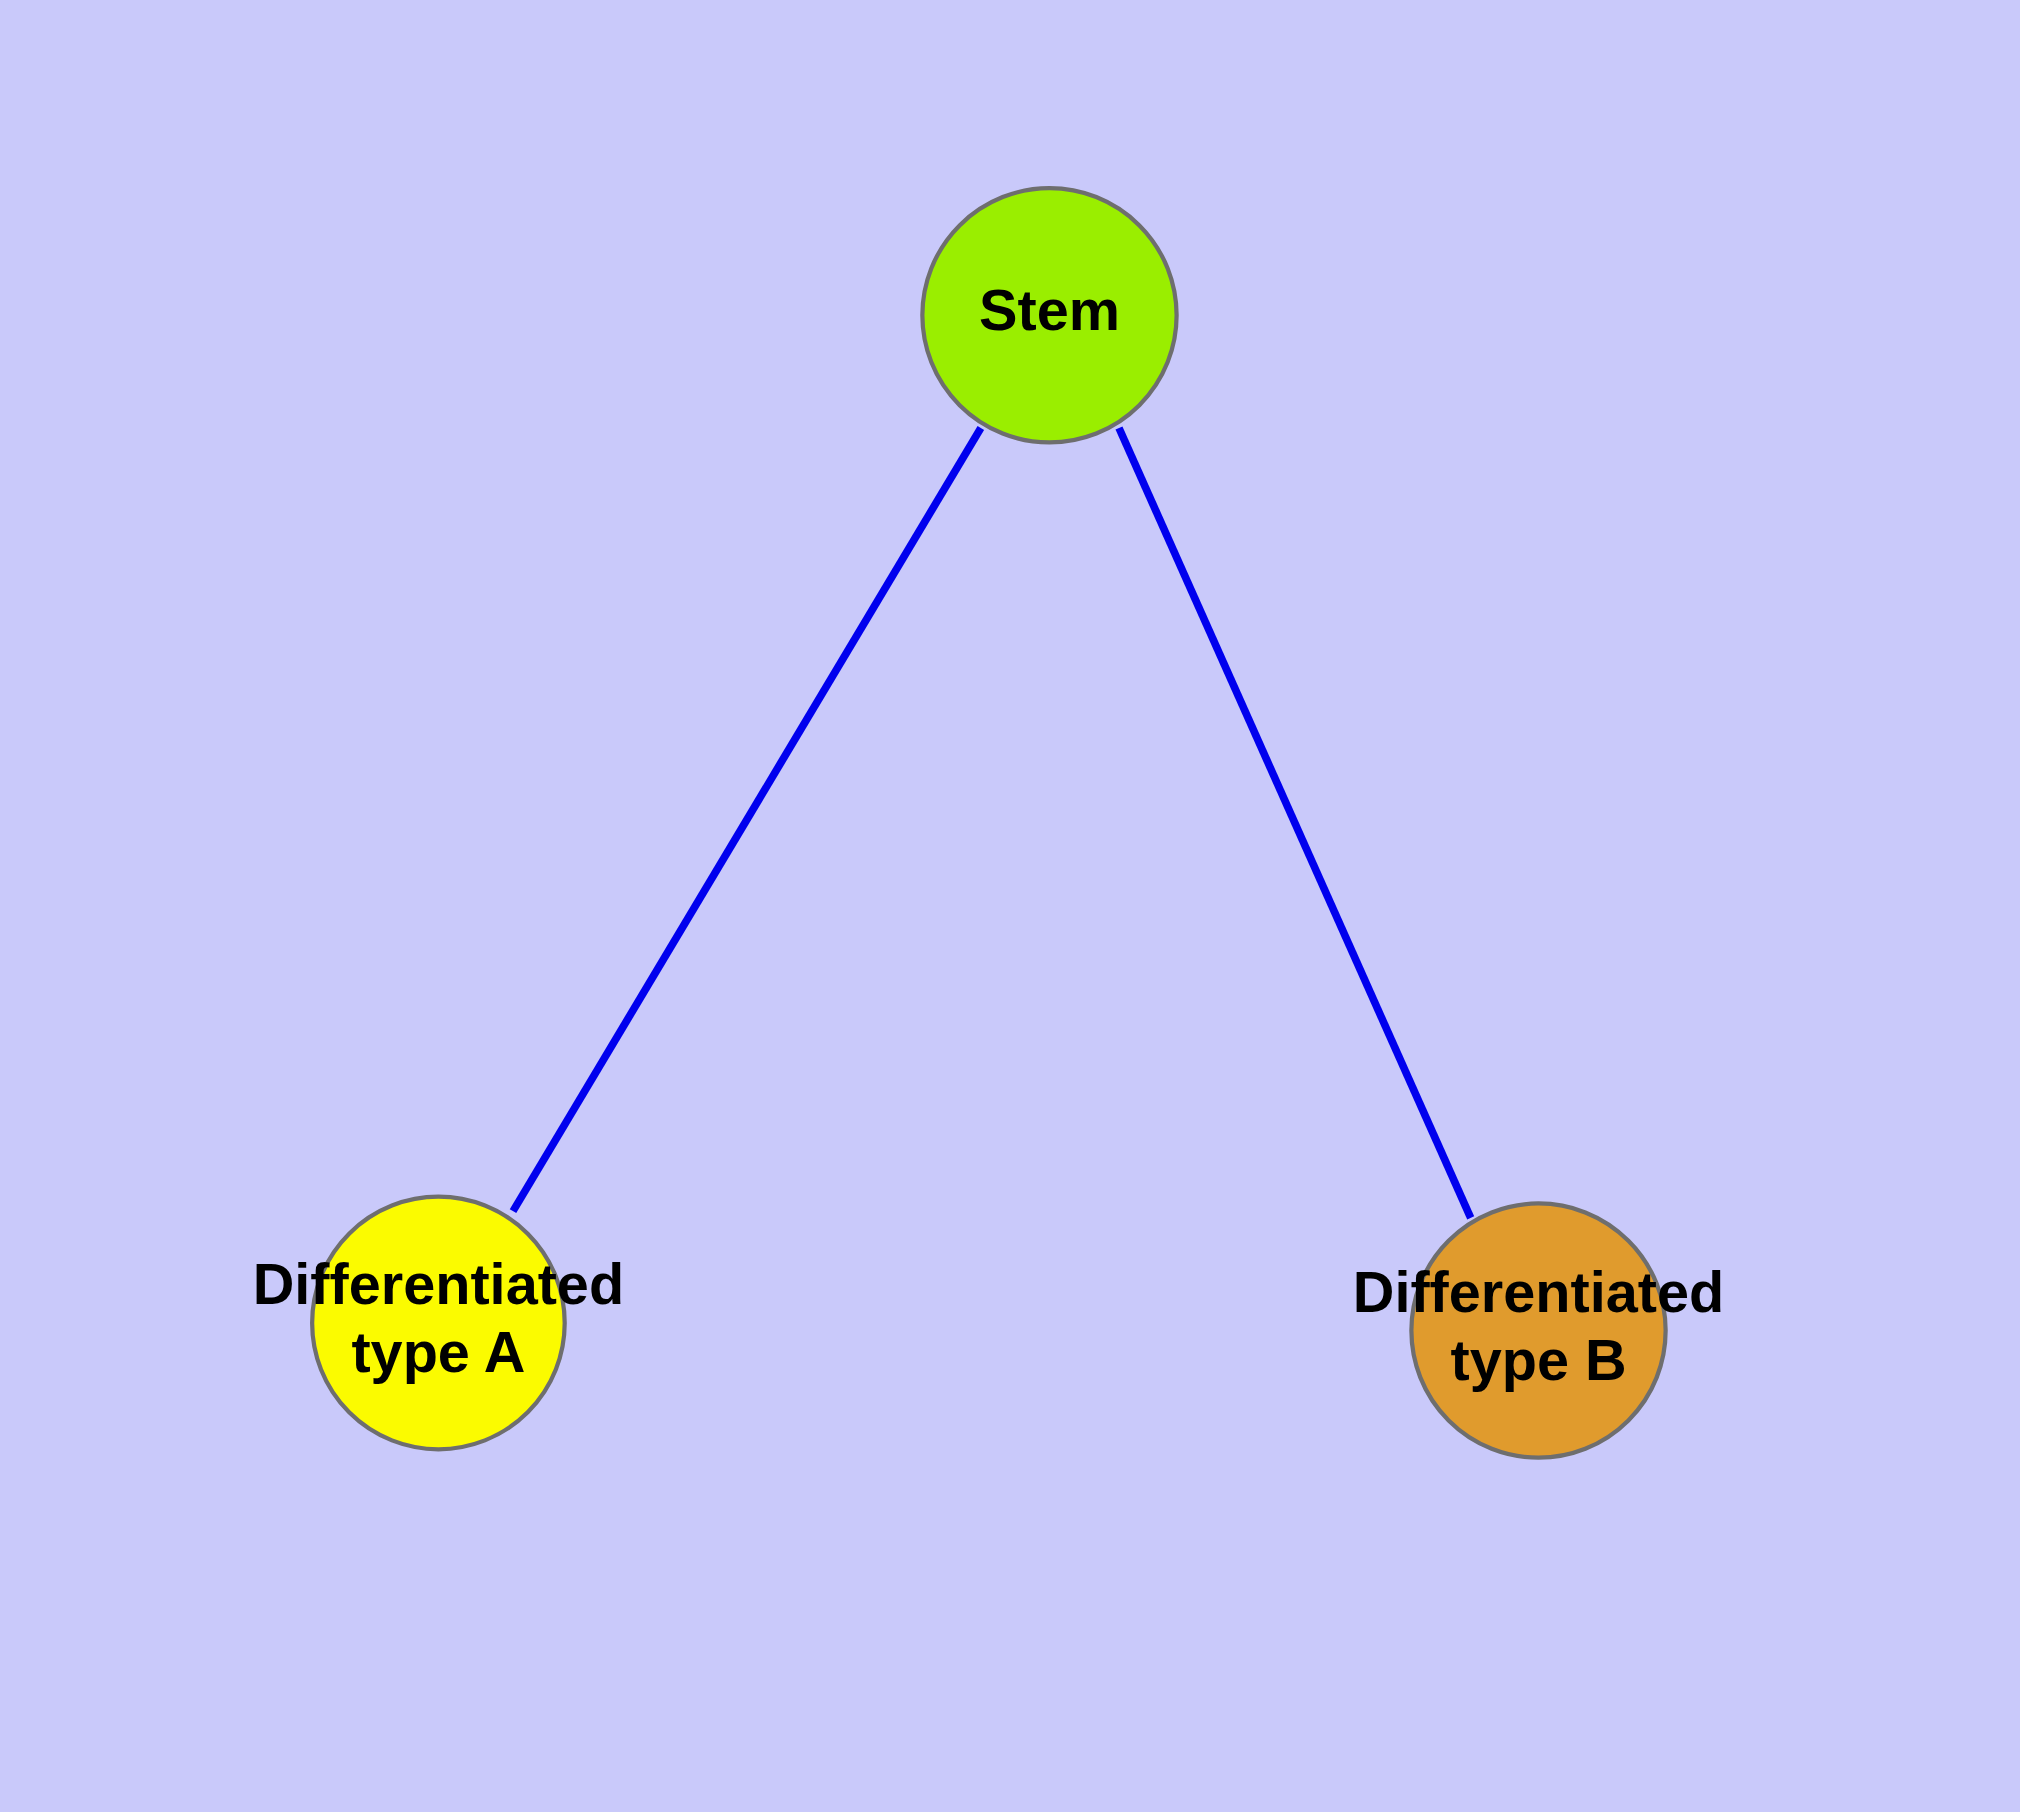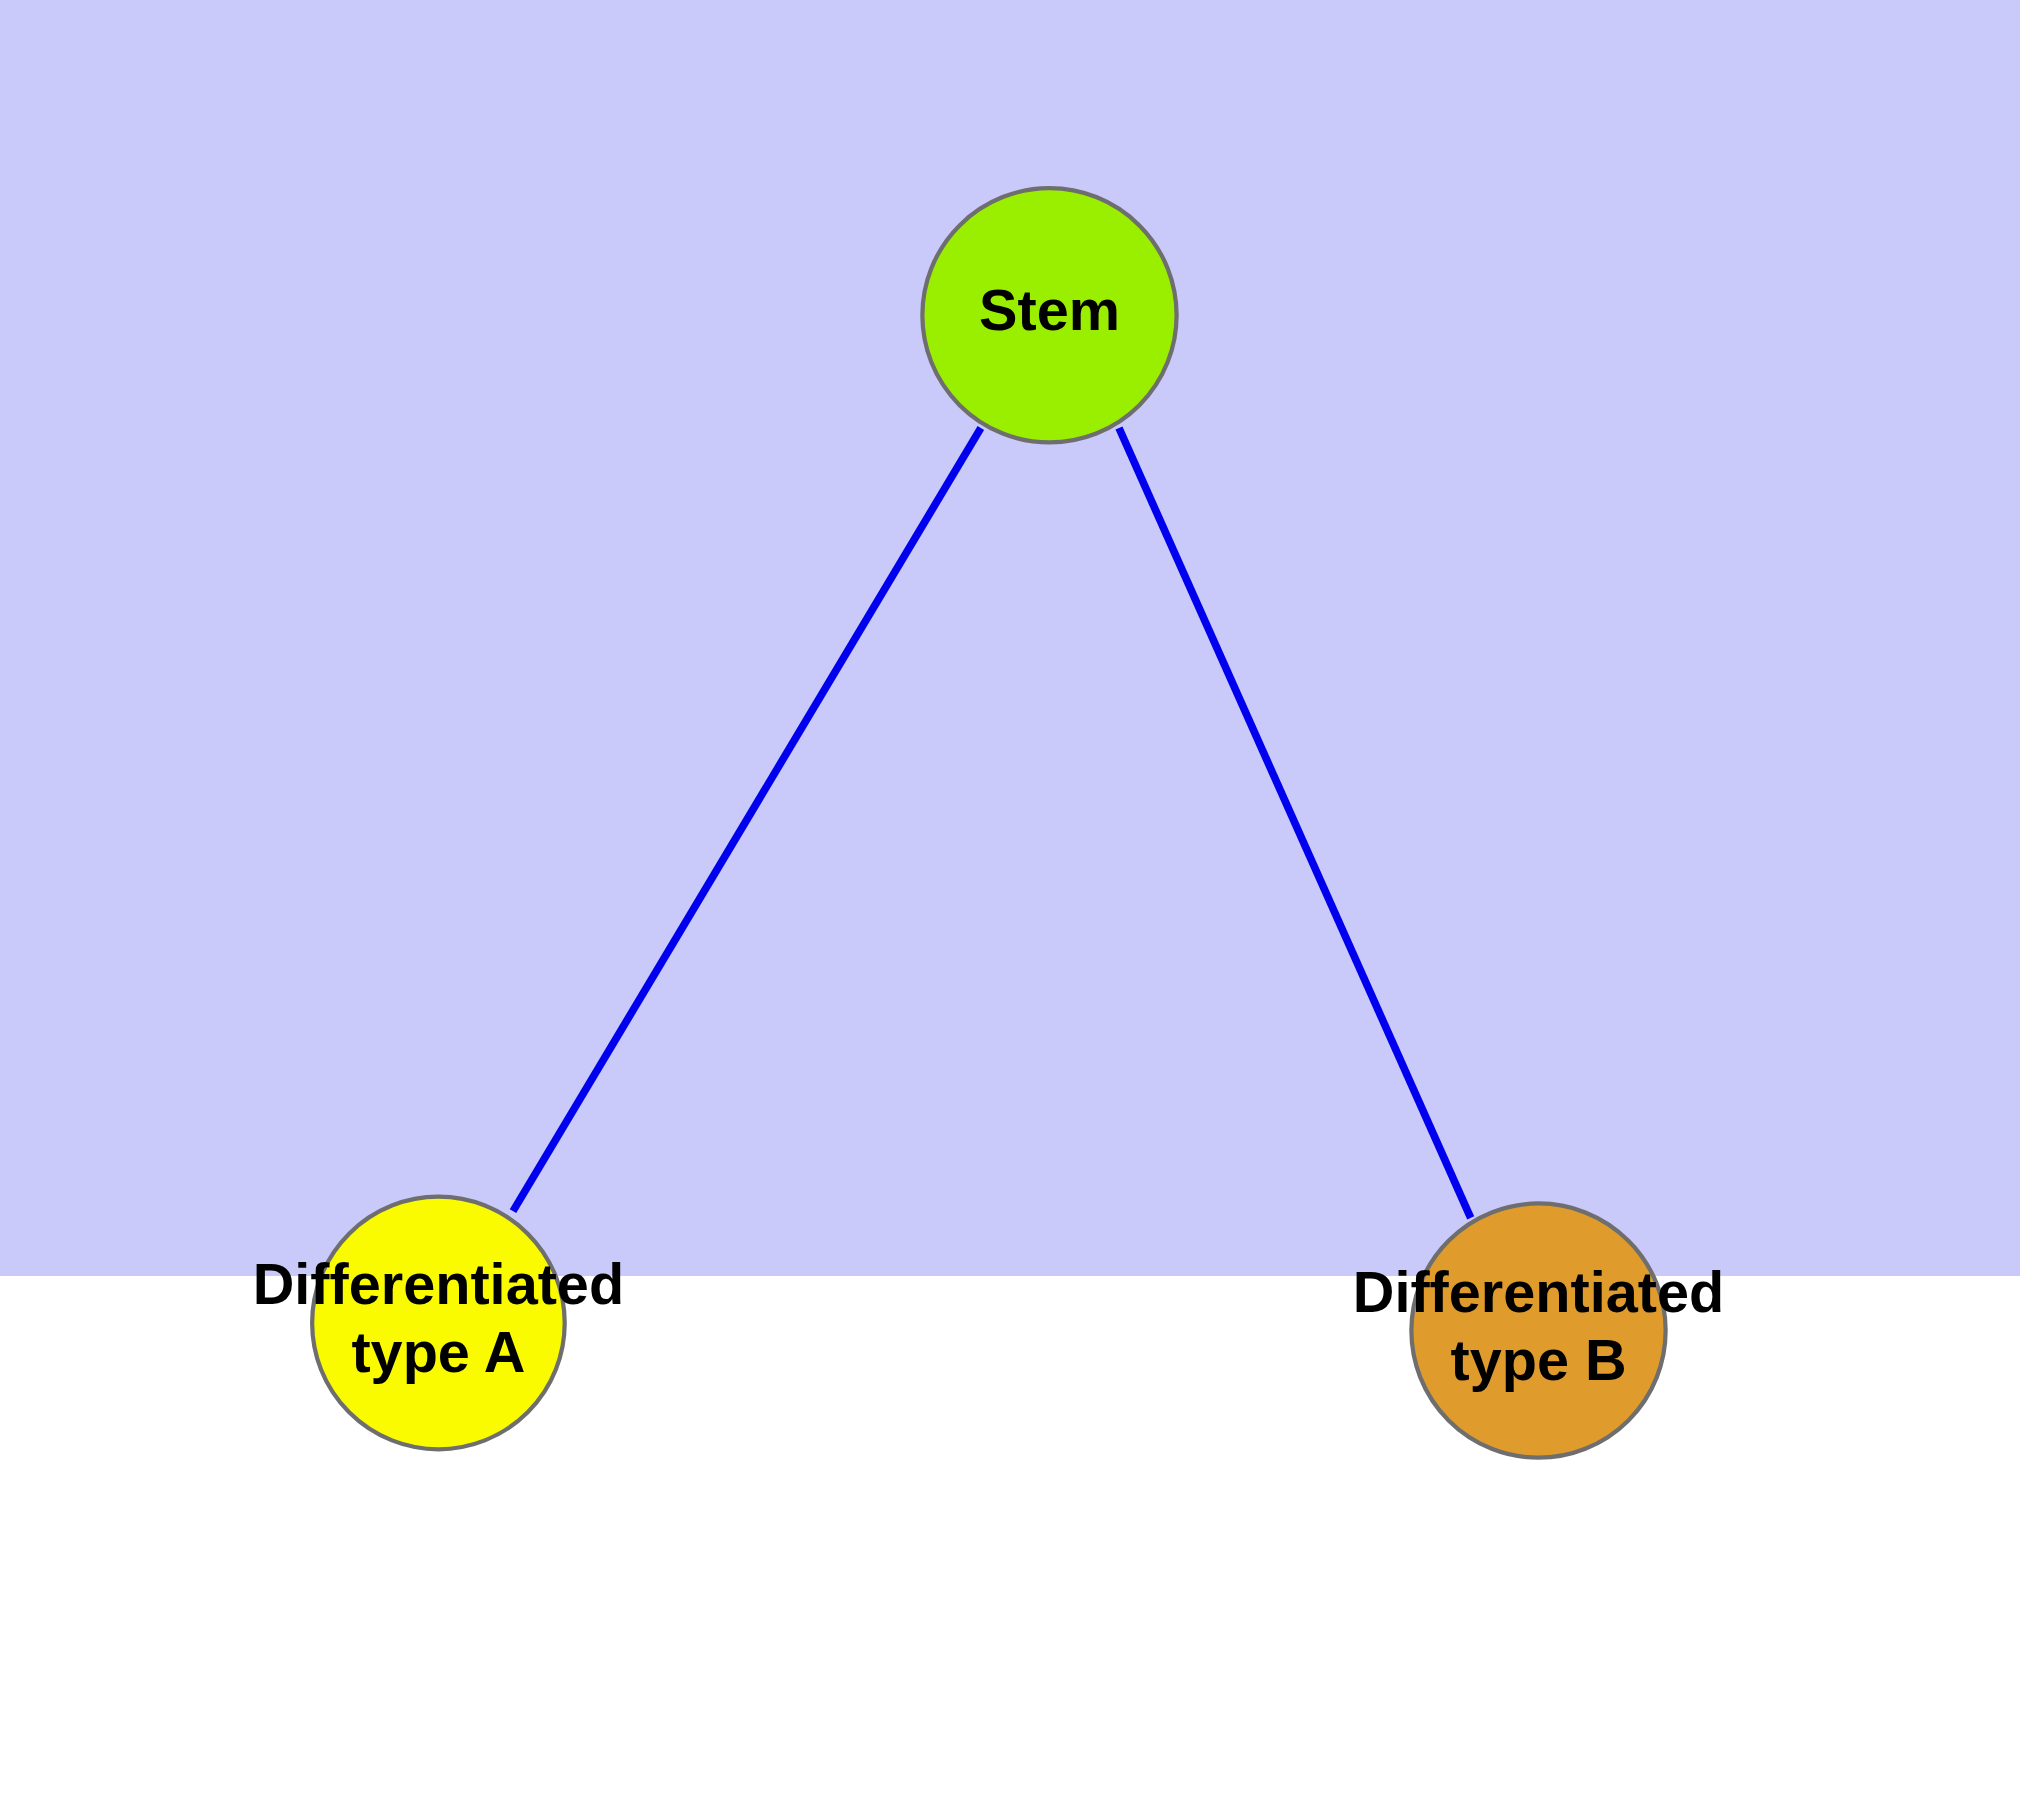--- a/index.html
+++ b/index.html
@@ -10,21 +10,21 @@
   }
   body {
     width: 2021px;
     height: 1812px;
     overflow: hidden;
     font-family: "Liberation Sans", sans-serif;
   }
   #canvas {
     position: relative;
     width: 2021px;
-    height: 1276px;
+    height: 1812px;
     background: #c9c9fa;
     box-sizing: border-box;
   }
   #graph-svg {
     position: absolute;
     top: 0;
     left: 0;
     width: 2021px;
     height: 1812px;
     display: block;

